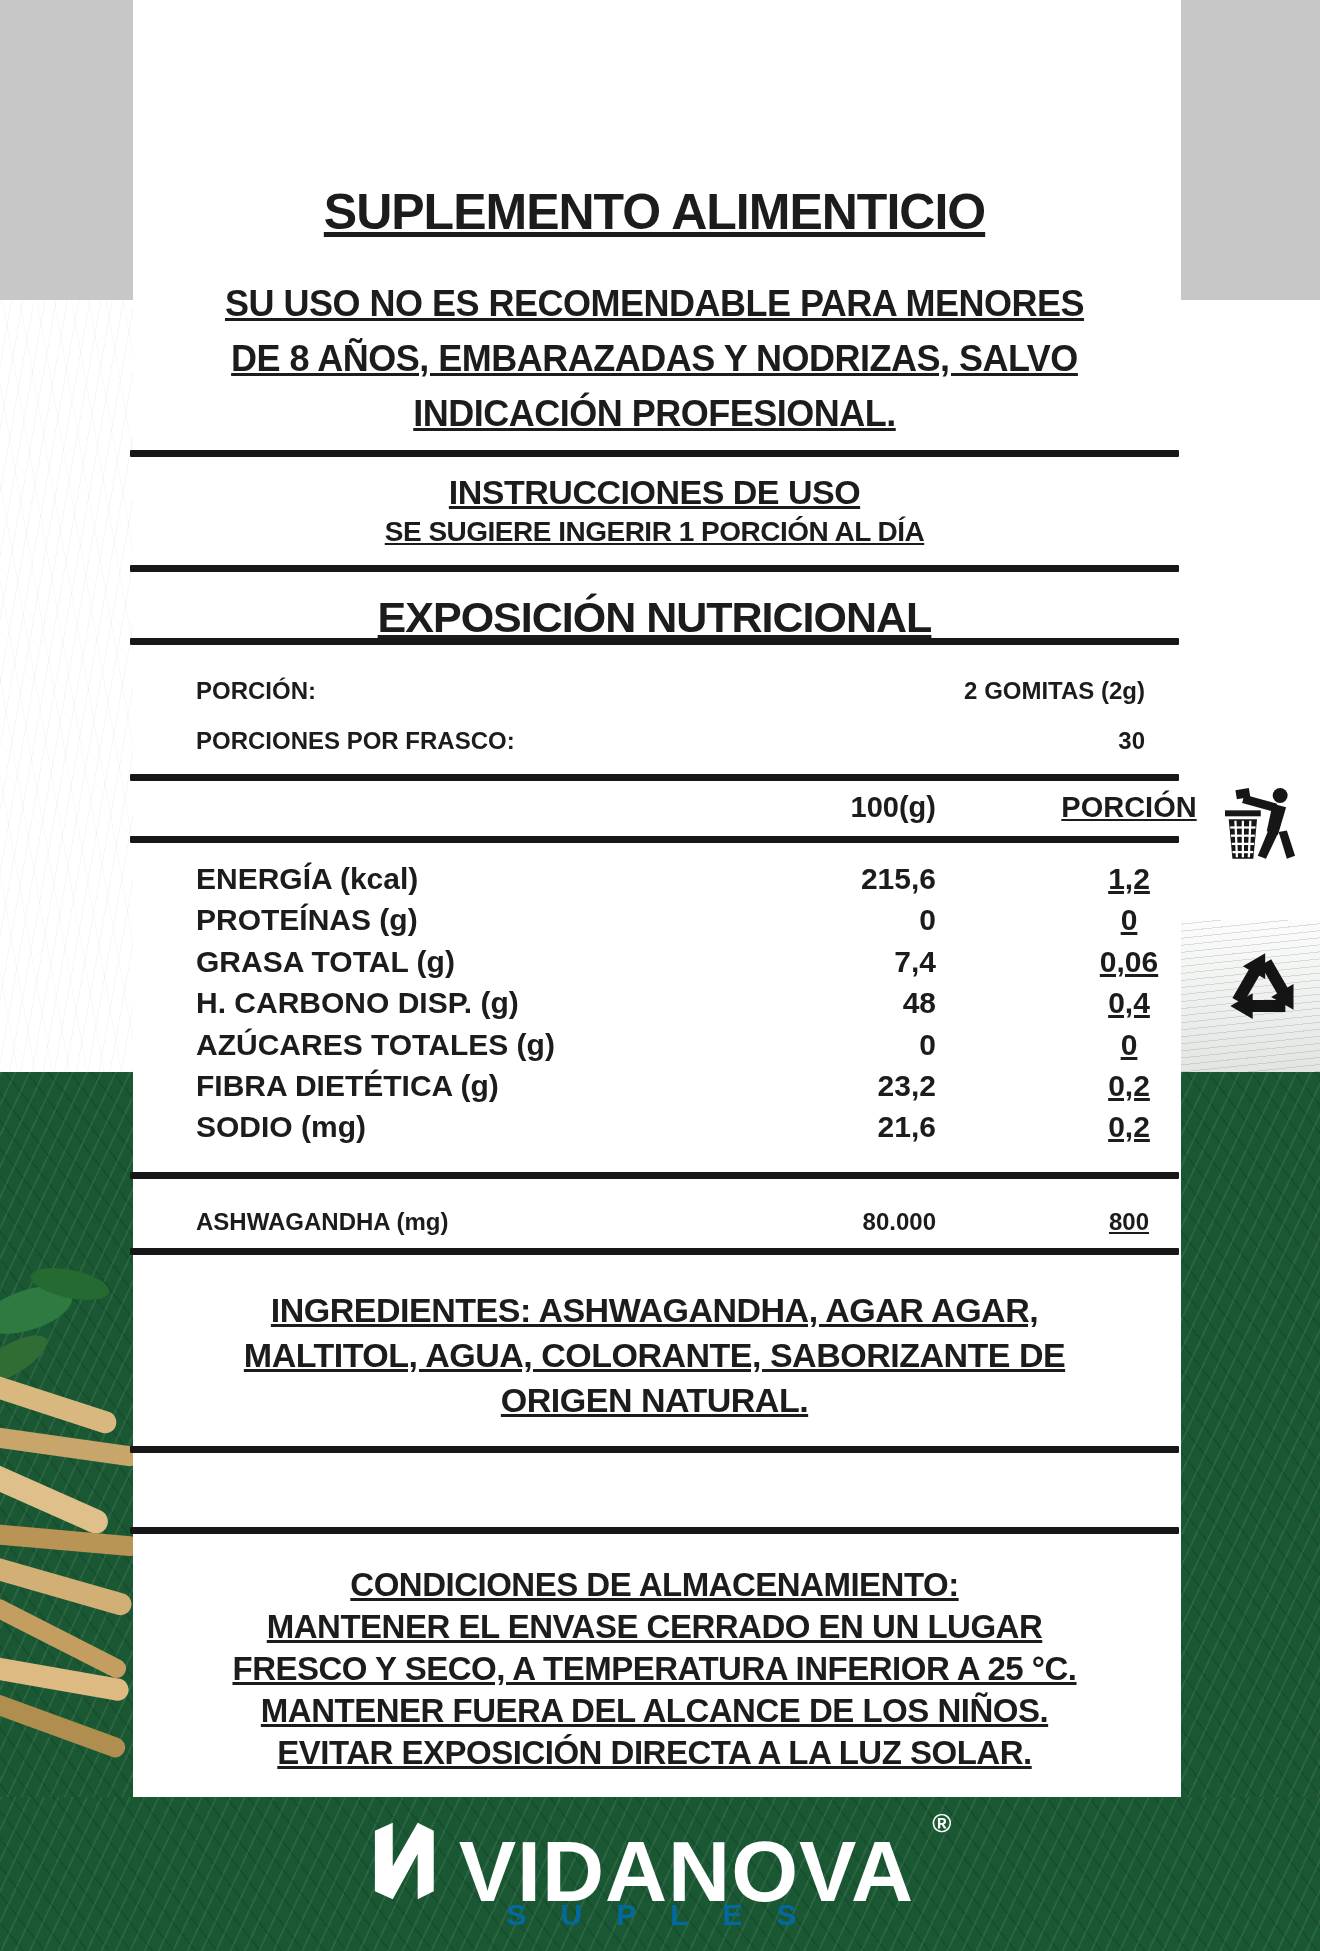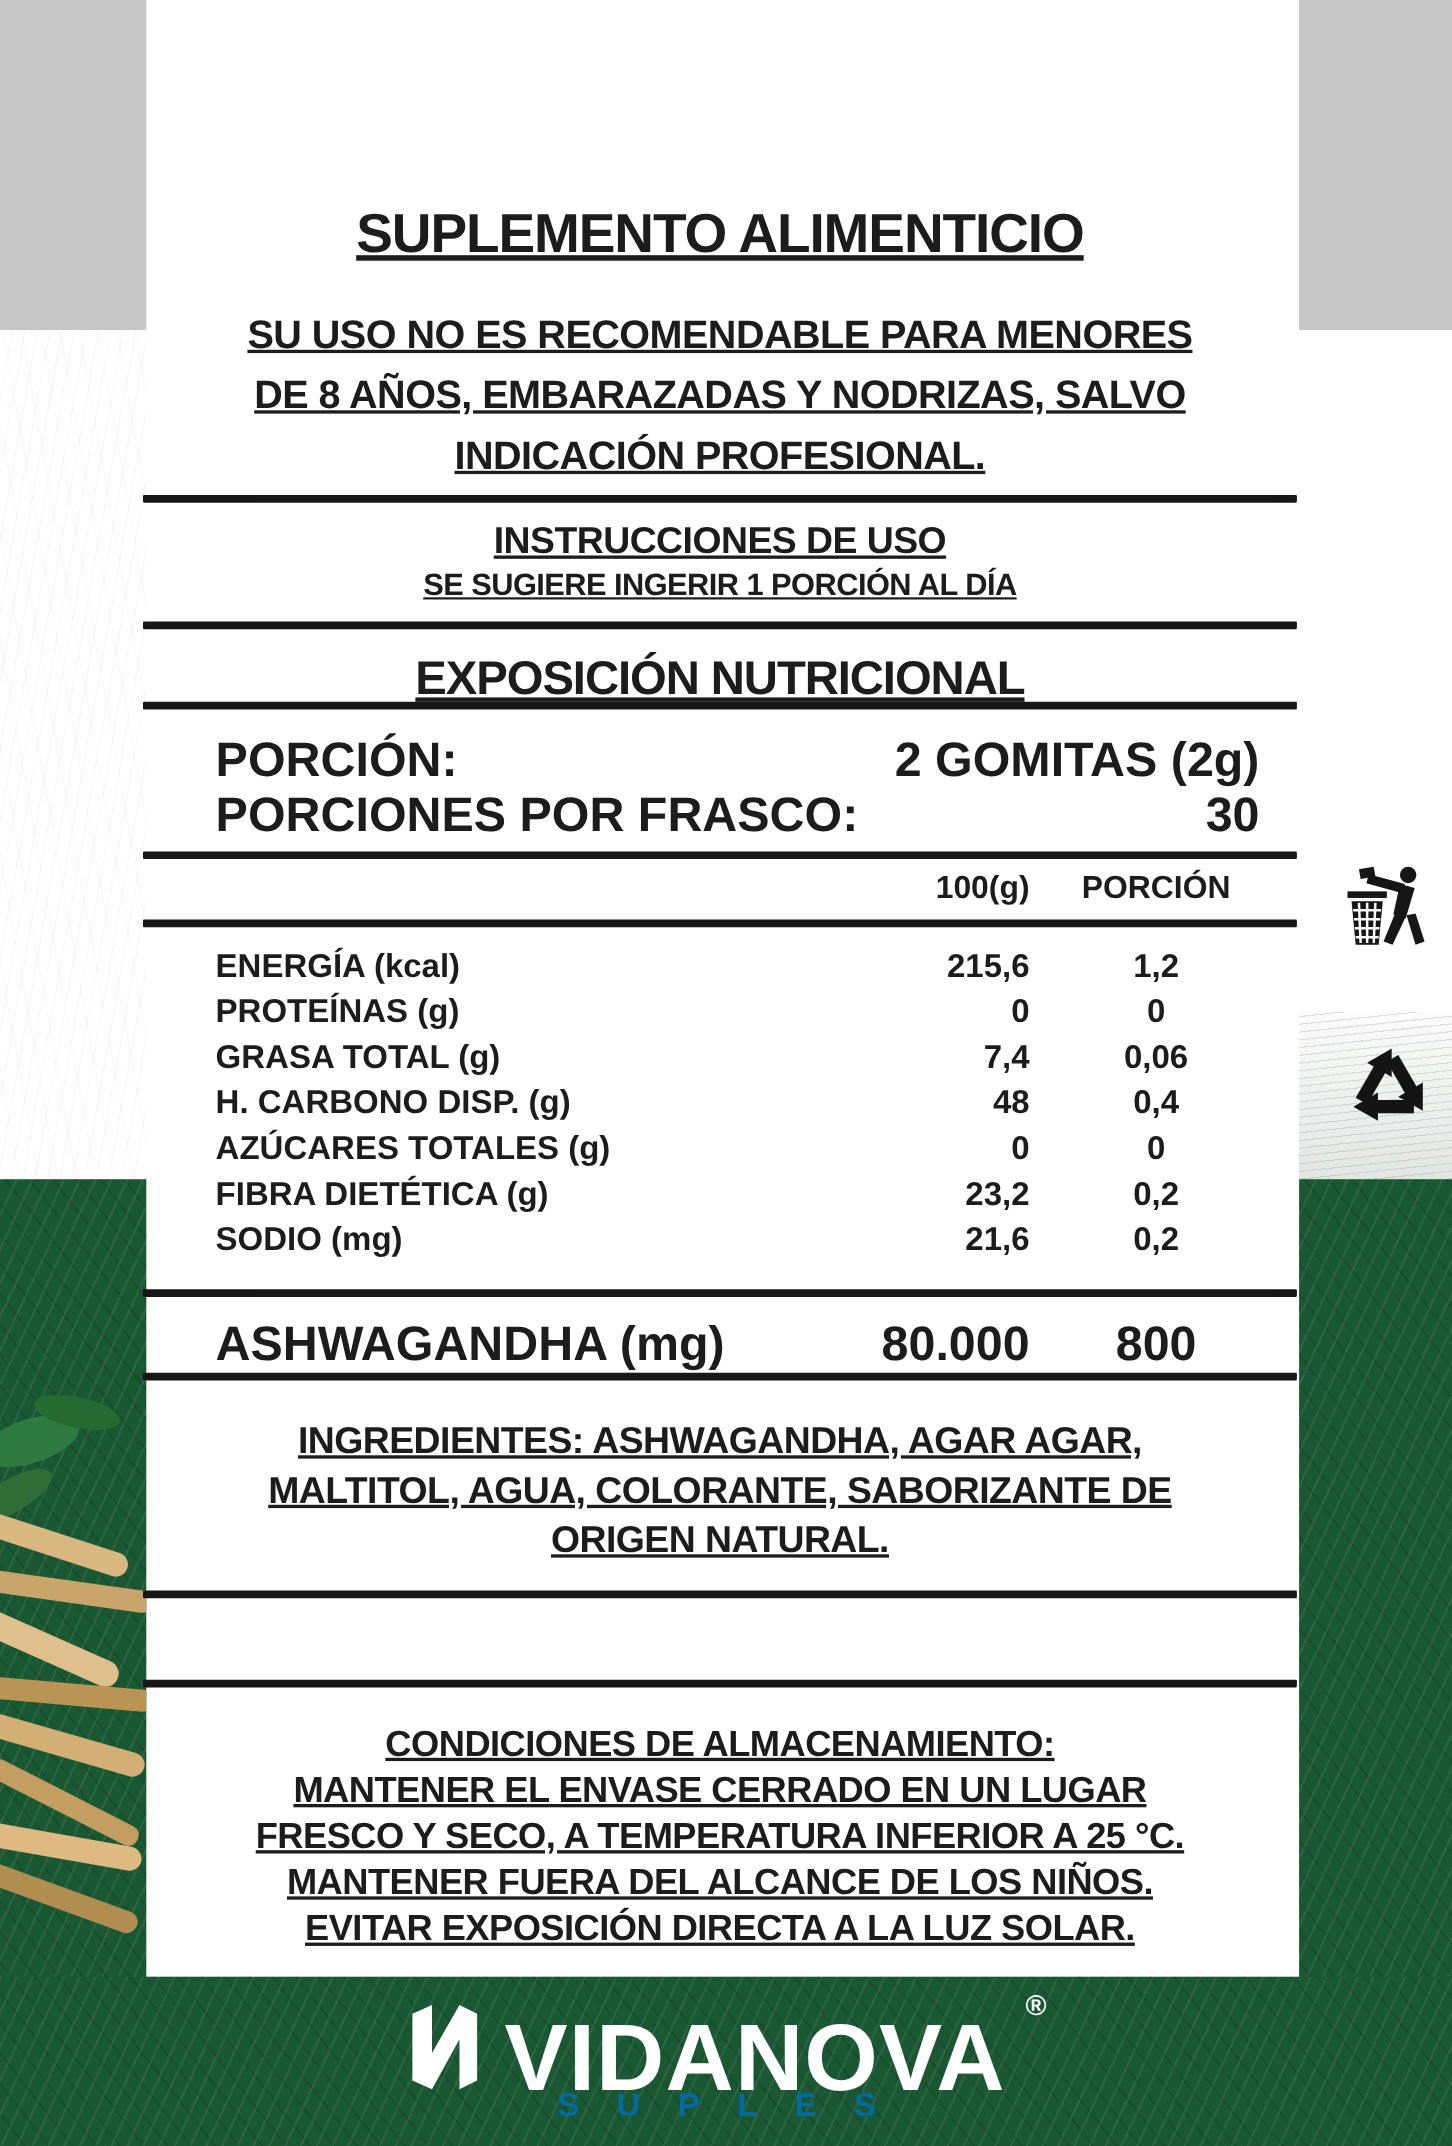--- a/index.html
+++ b/index.html
@@ -41,22 +41,22 @@
   .instr-s{font-size:28px;line-height:30px;}
   .info-h{font-size:43px;line-height:46px;letter-spacing:-1px;}
   .ingr{font-size:34px;line-height:45px;letter-spacing:-0.5px;}
   .peso{font-size:38px;line-height:40px;}
   .stor{font-size:33px;line-height:42px;letter-spacing:-0.5px;}
   
   .trow{position:absolute;left:196px;width:983px;}
   .trow .lbl{position:absolute;left:0;top:0;white-space:nowrap;}
   .trow .v1{position:absolute;right:243px;top:0;text-align:right;white-space:nowrap;}
   .trow .v1b{position:absolute;right:34px;top:0;white-space:nowrap;}
-  .trow .v2{position:absolute;left:760px;width:190px;top:0;text-align:center;white-space:nowrap;}
-  .f32{font-size:44px;line-height:38px;}
+  .trow .v2{position:absolute;left:838px;width:190px;top:0;text-align:center;white-space:nowrap;text-decoration:underline;}
+  .f32{font-size:24px;line-height:38px;}
   .f30{font-size:30px;line-height:41px;}
   .f29{font-size:29px;line-height:32px;}
   .nutri-rows .nrow{position:relative;height:41.4px;}
   .nutri-rows .nrow span{display:block;}
   
   .brandrow{left:0;top:1806px;width:1320px;display:flex;align-items:center;justify-content:center;gap:16px;color:#fff;}
   .brandword{font-size:86px;letter-spacing:1px;line-height:90px;margin-top:20px;}
   .brandreg{font-size:26px;vertical-align:top;position:relative;top:-38px;left:2px;}
   .tagline{left:0;top:1898px;width:1320px;text-align:center;color:#0369a1;
            font-size:30px;letter-spacing:34px;padding-left:17px;box-sizing:border-box;}

